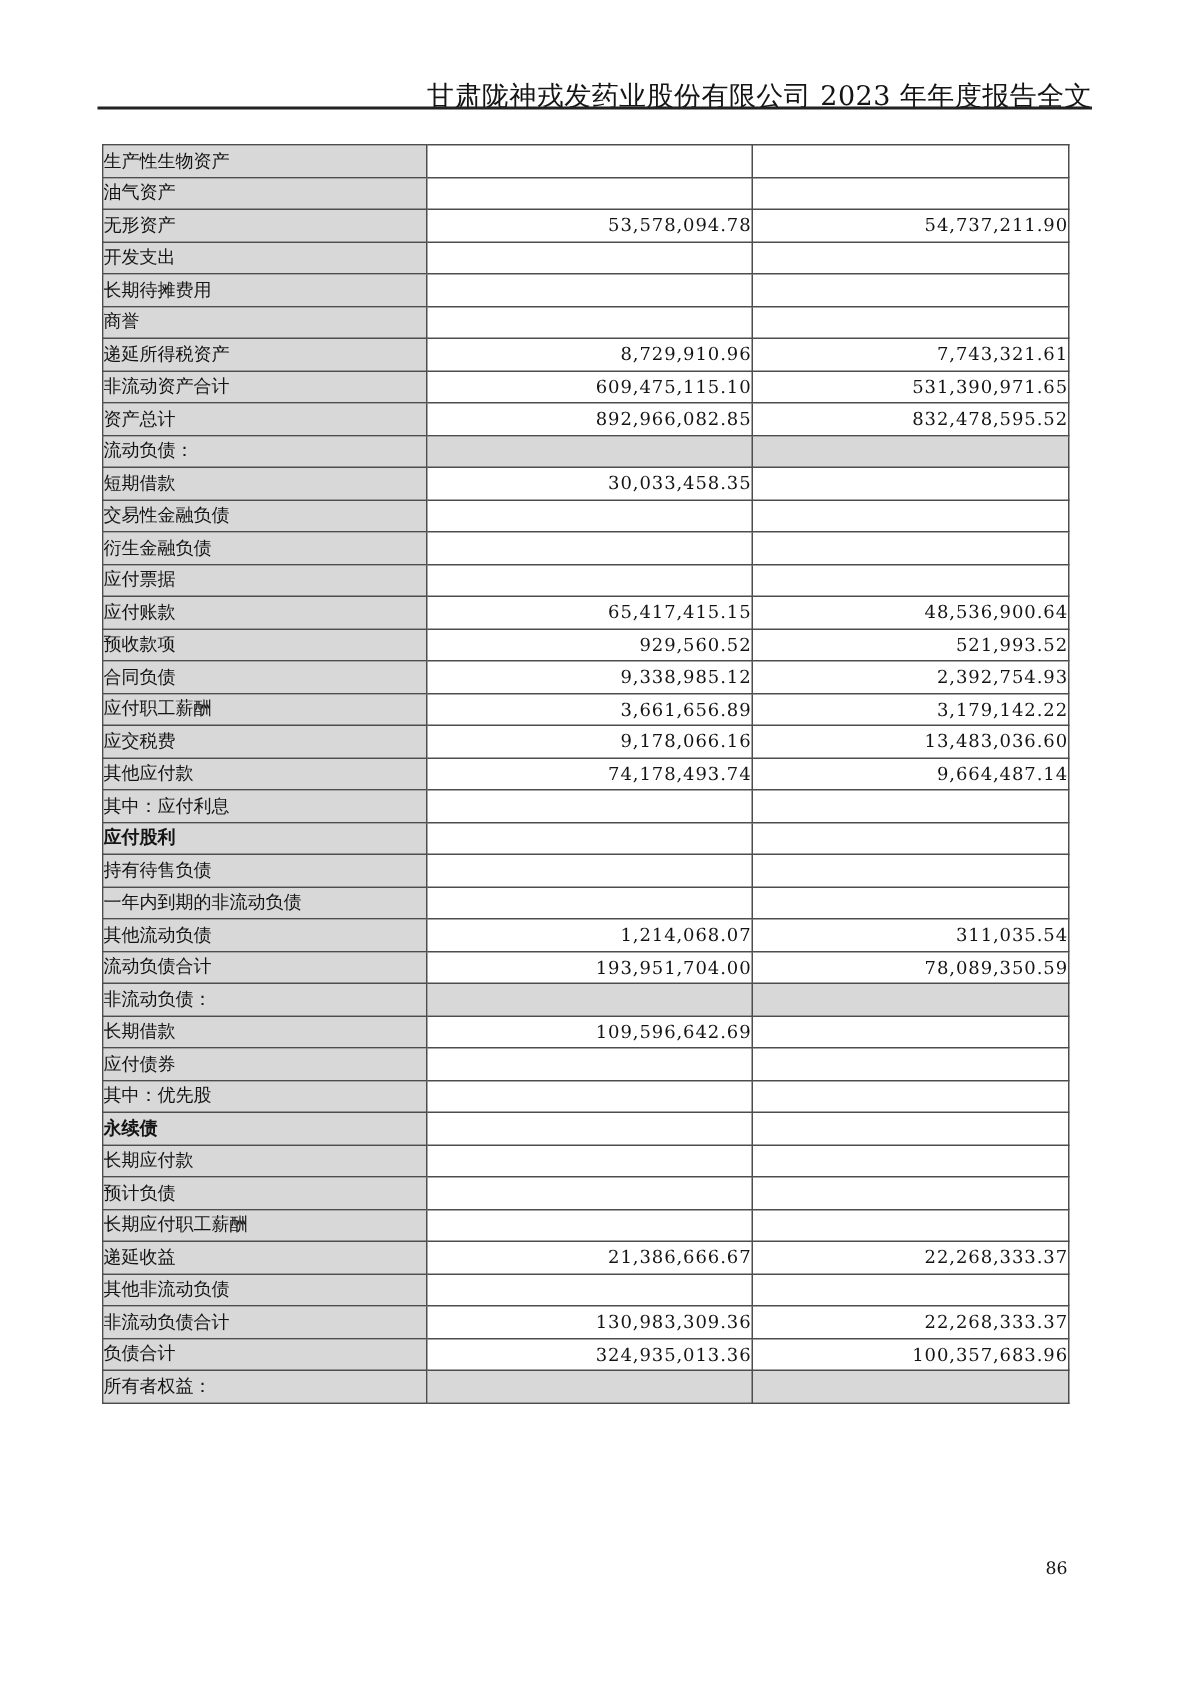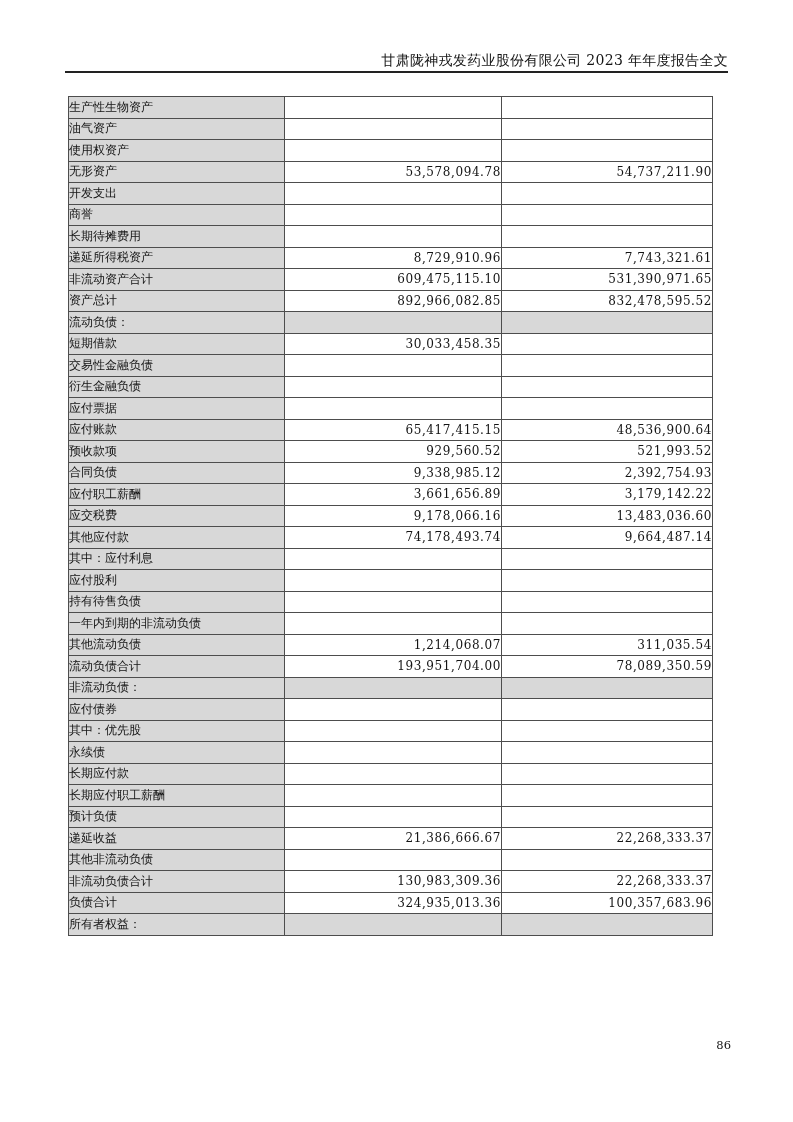--- a/index.html
+++ b/index.html
@@ -8,21 +8,21 @@
     width:793px;height:1122px;
     background:#ffffff;
     font-family:"DejaVu Serif","Liberation Serif",serif;
     color:#141414;
     overflow:hidden;
   }
   .header{
     position:absolute;
     top:52px;left:65px;width:663px;
     text-align:right;
-    font-size:14px;
+    font-size:18px;
     letter-spacing:0.3px;
     white-space:nowrap;
   }
   .header-rule{
     position:absolute;
     top:71px;left:65px;width:663px;height:2px;
     background:#222222;
   }
   table.bs-table{
     position:absolute;
@@ -41,34 +41,34 @@
     white-space:nowrap;
   }
   .bs-table tr{height:21.5px;}
   .label-cell{
     background:#d8d8d8;
     text-align:left;
   }
   .indent-0{padding-left:4px;}
   .indent-1{padding-left:17px;}
   .indent-2{padding-left:30px;}
-  .indent-3{padding-left:67px;}
+  .indent-3{padding-left:67px;font-weight:bold;}
   .value-cell{
     background:#ffffff;
     text-align:right;
     padding-right:7px;
     letter-spacing:0.6px;
   }
   .section-row .value-cell{
     background:#d8d8d8;
   }
   .page-number{
     position:absolute;
     top:1038px;left:697px;width:34px;
-    text-align:right;
+    text-align:left;
     font-size:11.5px;
   }
 </style>
 </head>
 <body>
 
 <div class="page">
 
   <div class="header">
     <span>甘肃陇神戎发药业股份有限公司 2023 年年度报告全文</span>
@@ -86,41 +86,36 @@
           <td class="label-cell indent-1">生产性生物资产</td>
           <td class="value-cell"></td>
           <td class="value-cell"></td>
         </tr>
         <tr class="item-row">
           <td class="label-cell indent-1">油气资产</td>
           <td class="value-cell"></td>
           <td class="value-cell"></td>
         </tr>
         <tr class="item-row">
-          <td class="label-cell indent-1">使用权资产</td>
-          <td class="value-cell"></td>
-          <td class="value-cell"></td>
-        </tr>
-        <tr class="item-row">
           <td class="label-cell indent-1">无形资产</td>
           <td class="value-cell">53,578,094.78</td>
           <td class="value-cell">54,737,211.90</td>
         </tr>
         <tr class="item-row">
           <td class="label-cell indent-1">开发支出</td>
           <td class="value-cell"></td>
           <td class="value-cell"></td>
         </tr>
         <tr class="item-row">
+          <td class="label-cell indent-1">长期待摊费用</td>
+          <td class="value-cell"></td>
+          <td class="value-cell"></td>
+        </tr>
+        <tr class="item-row">
           <td class="label-cell indent-1">商誉</td>
-          <td class="value-cell"></td>
-          <td class="value-cell"></td>
-        </tr>
-        <tr class="item-row">
-          <td class="label-cell indent-1">长期待摊费用</td>
           <td class="value-cell"></td>
           <td class="value-cell"></td>
         </tr>
         <tr class="item-row">
           <td class="label-cell indent-1">递延所得税资产</td>
           <td class="value-cell">8,729,910.96</td>
           <td class="value-cell">7,743,321.61</td>
         </tr>
         <tr class="item-row">
           <td class="label-cell indent-0">非流动资产合计</td>
@@ -216,46 +211,51 @@
           <td class="label-cell indent-0">流动负债合计</td>
           <td class="value-cell">193,951,704.00</td>
           <td class="value-cell">78,089,350.59</td>
         </tr>
         <tr class="section-row">
           <td class="label-cell indent-0">非流动负债：</td>
           <td class="value-cell"></td>
           <td class="value-cell"></td>
         </tr>
         <tr class="item-row">
+          <td class="label-cell indent-1">长期借款</td>
+          <td class="value-cell">109,596,642.69</td>
+          <td class="value-cell"></td>
+        </tr>
+        <tr class="item-row">
           <td class="label-cell indent-1">应付债券</td>
           <td class="value-cell"></td>
           <td class="value-cell"></td>
         </tr>
         <tr class="item-row">
           <td class="label-cell indent-2">其中：优先股</td>
           <td class="value-cell"></td>
           <td class="value-cell"></td>
         </tr>
         <tr class="item-row">
           <td class="label-cell indent-3">永续债</td>
           <td class="value-cell"></td>
           <td class="value-cell"></td>
         </tr>
         <tr class="item-row">
           <td class="label-cell indent-1">长期应付款</td>
           <td class="value-cell"></td>
           <td class="value-cell"></td>
         </tr>
         <tr class="item-row">
+          <td class="label-cell indent-1">预计负债</td>
+          <td class="value-cell"></td>
+          <td class="value-cell"></td>
+        </tr>
+        <tr class="item-row">
           <td class="label-cell indent-1">长期应付职工薪酬</td>
-          <td class="value-cell"></td>
-          <td class="value-cell"></td>
-        </tr>
-        <tr class="item-row">
-          <td class="label-cell indent-1">预计负债</td>
           <td class="value-cell"></td>
           <td class="value-cell"></td>
         </tr>
         <tr class="item-row">
           <td class="label-cell indent-1">递延收益</td>
           <td class="value-cell">21,386,666.67</td>
           <td class="value-cell">22,268,333.37</td>
         </tr>
         <tr class="item-row">
           <td class="label-cell indent-1">其他非流动负债</td>

